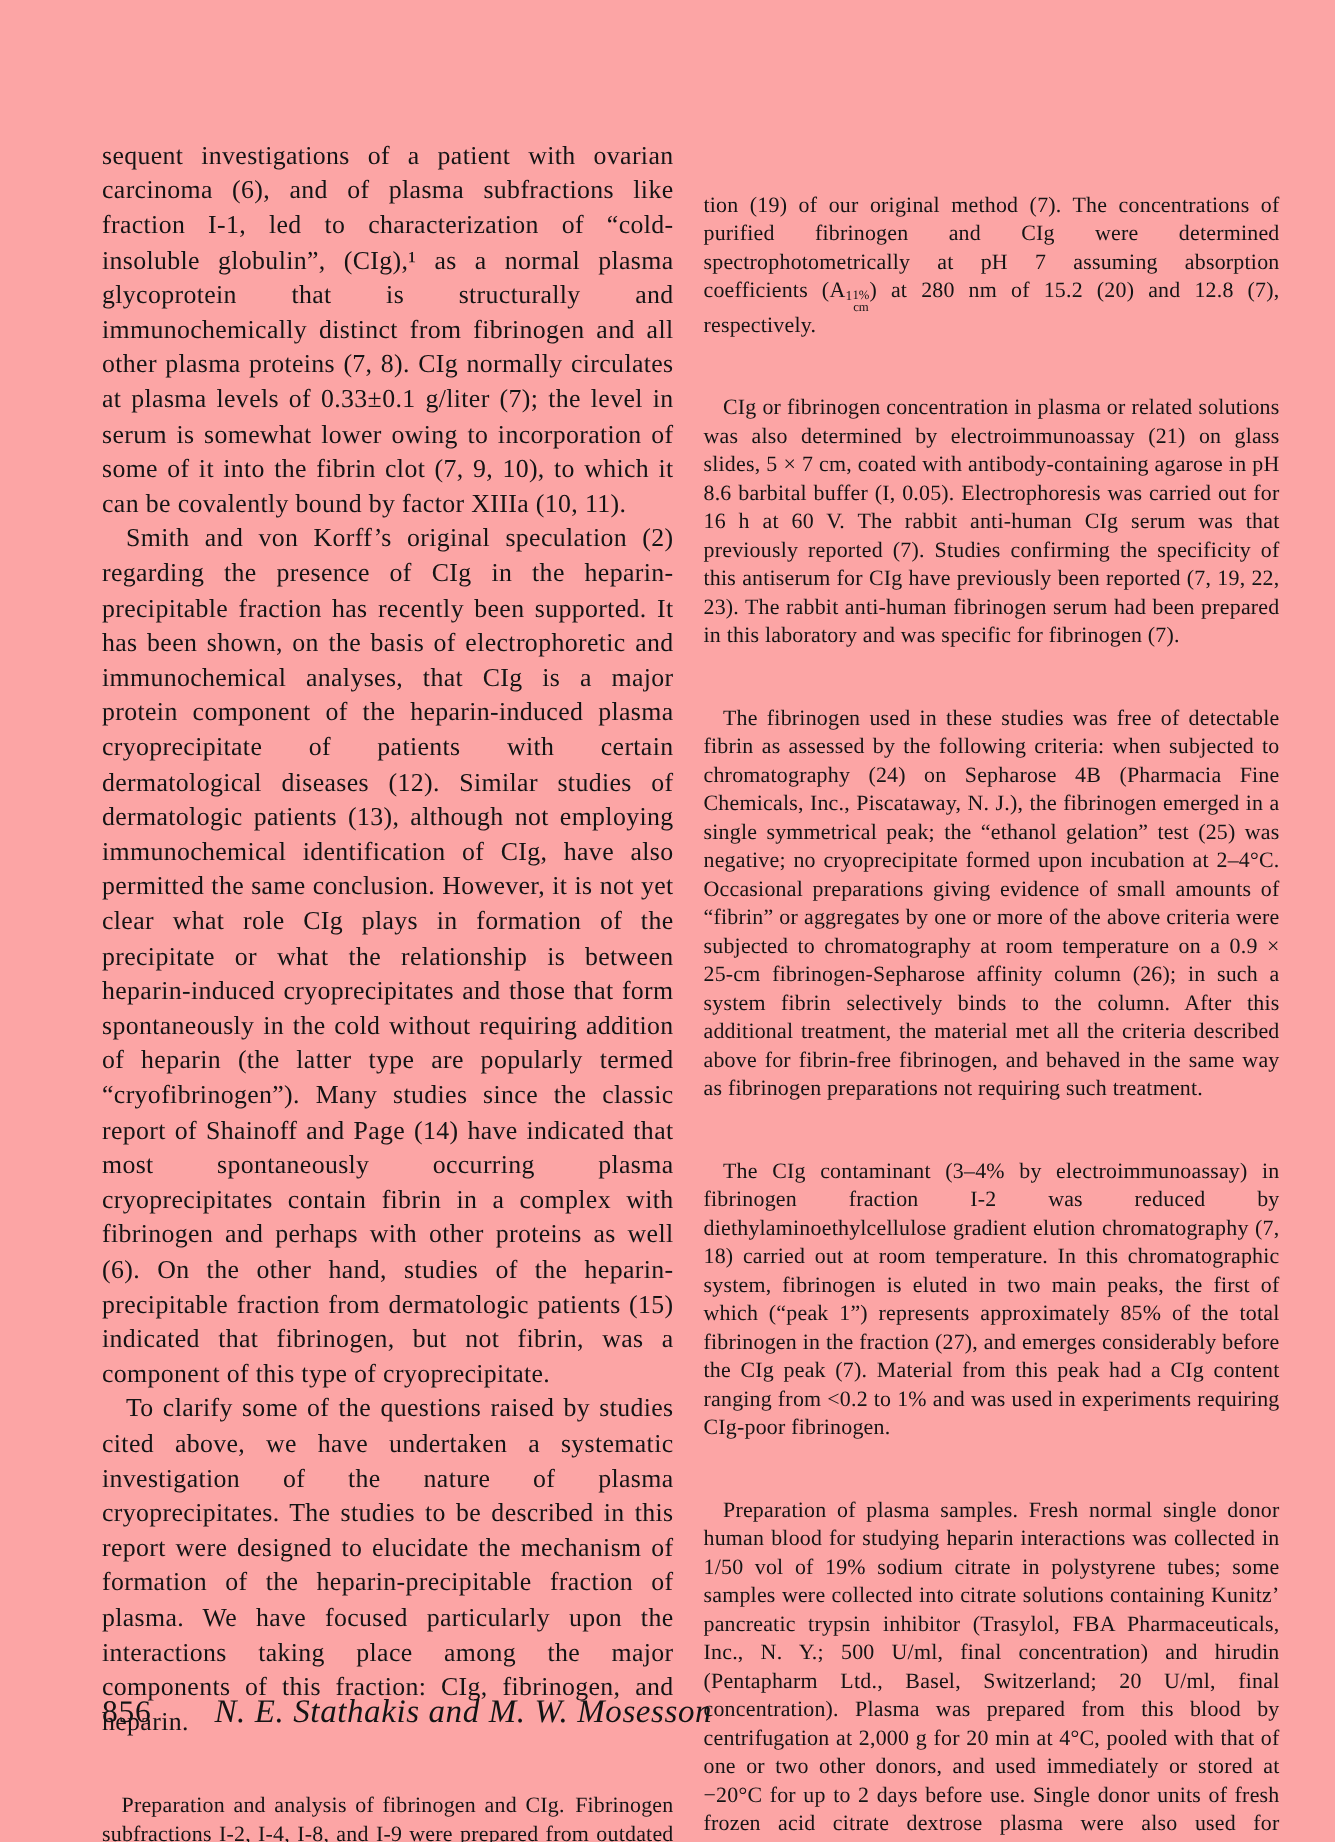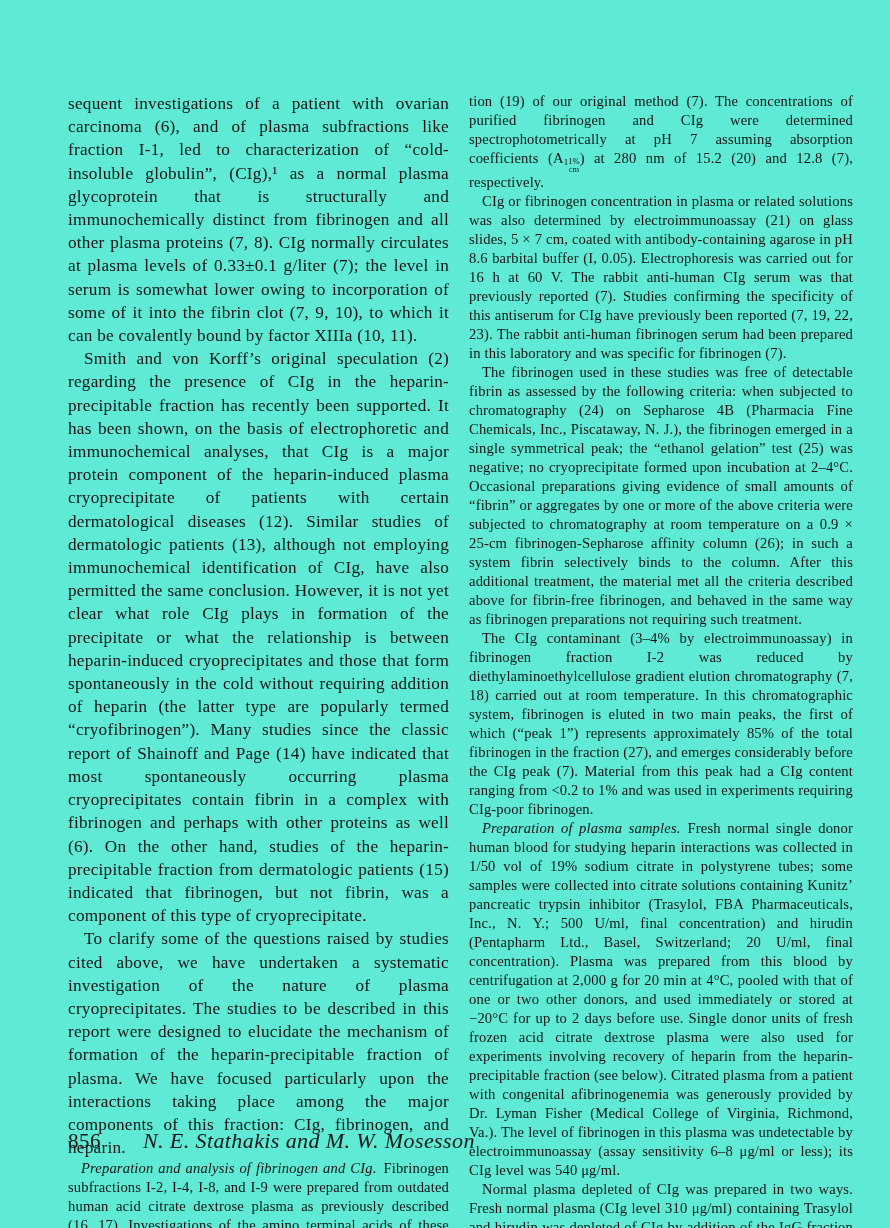--- a/index.html
+++ b/index.html
@@ -1,21 +1,21 @@
 <!DOCTYPE html>
 <html><head>
 <meta charset="utf-8">
 <style>
   * { margin: 0; padding: 0; box-sizing: border-box; }
   html, body { background: #e8e8e8; }
   .page {
     position: relative;
     width: 890px;
     height: 1228px;
-    background: #5eead4;
+    background: #fca5a5;
     color: #141414;
     font-family: "Liberation Serif", "DejaVu Serif", serif;
     overflow: hidden;
     margin: 0 auto;
   }
   .col { position: absolute; top: 92px; }
   .col-left  { left: 68px;  width: 381px; }
   .col-right { left: 469px; width: 384px; }
 
   p.intro {
@@ -24,31 +24,32 @@
     text-align: justify;
     text-indent: 16px;
     letter-spacing: 0.25px;
   }
   p.methods {
     font-size: 14.6px;
     line-height: 19px;
     text-align: justify;
     text-indent: 13px;
     letter-spacing: 0.15px;
+    margin-top: 36px;
   }
   p.noindent { text-indent: 0; }
 
   h2.methods-heading {
     font-size: 16.5px;
     font-weight: normal;
     letter-spacing: 4.5px;
     margin: 13px 0 11px 64px;
   }
 
-  .para-lead { font-style: italic; margin-right: 7px; }
+  .para-lead { margin-right: 7px; }
 
   .page-footer {
     position: absolute;
     left: 68px;
     top: 1128px;
     width: 381px;
     white-space: nowrap;
   }
   .page-number { font-size: 21px; letter-spacing: 0.5px; }
   .running-authors {

